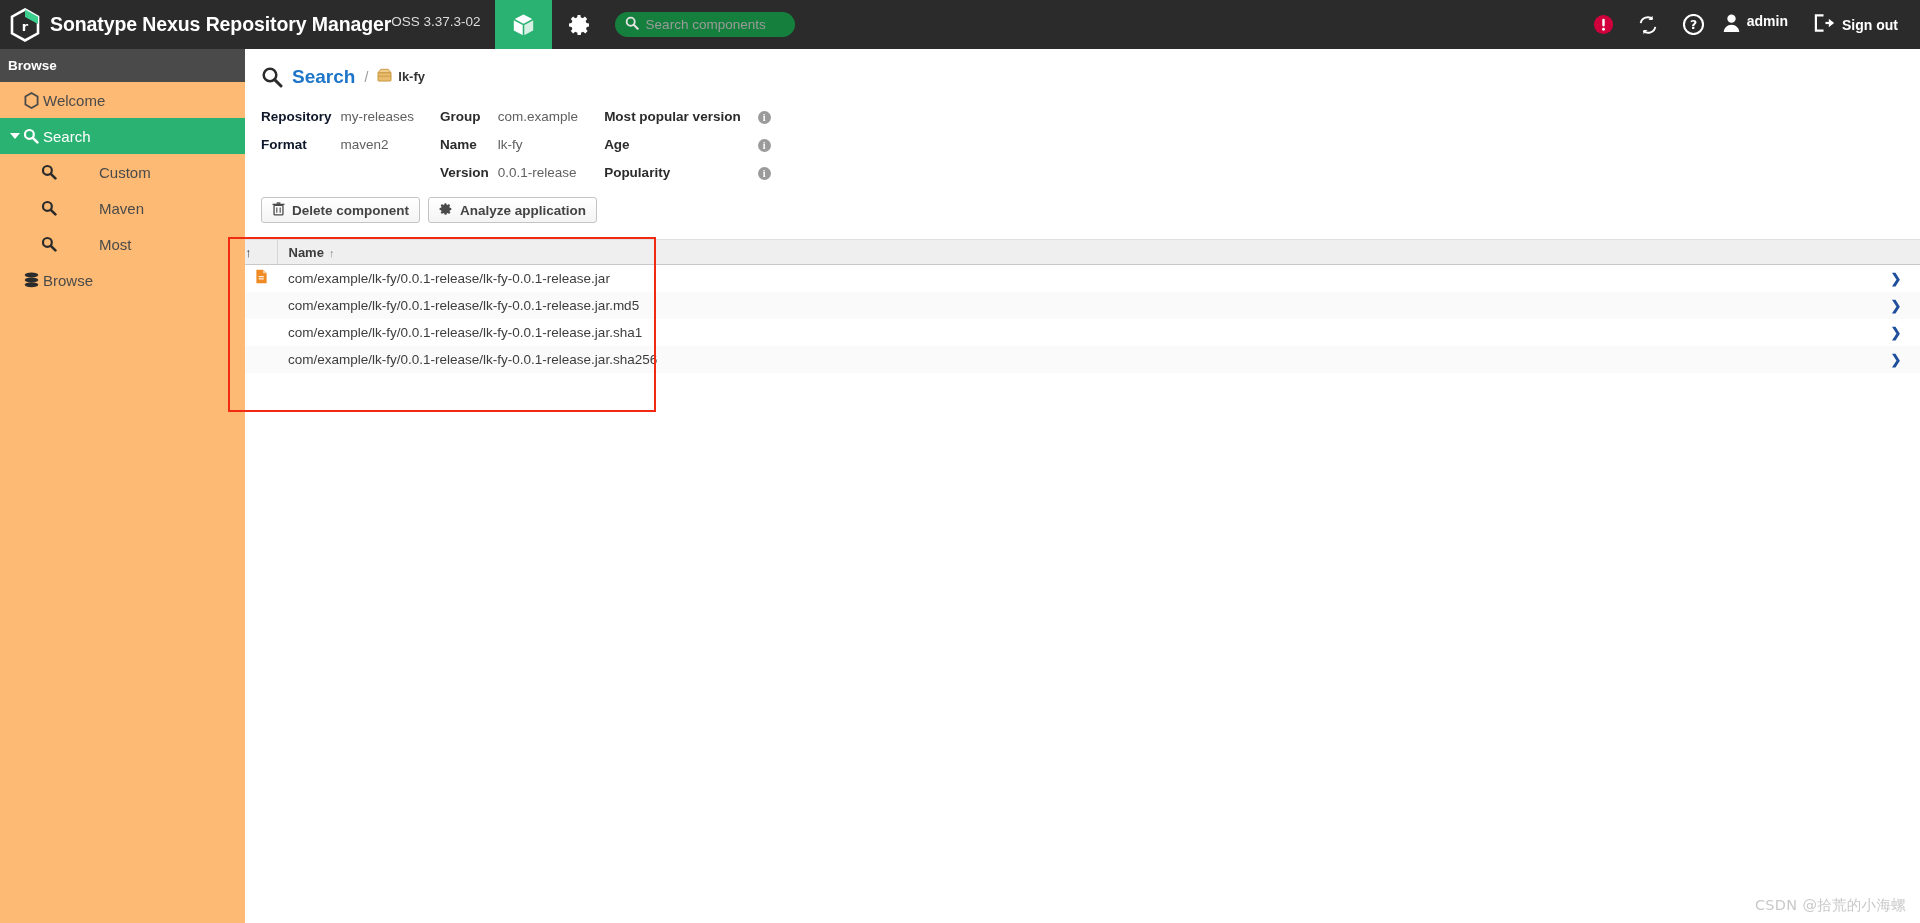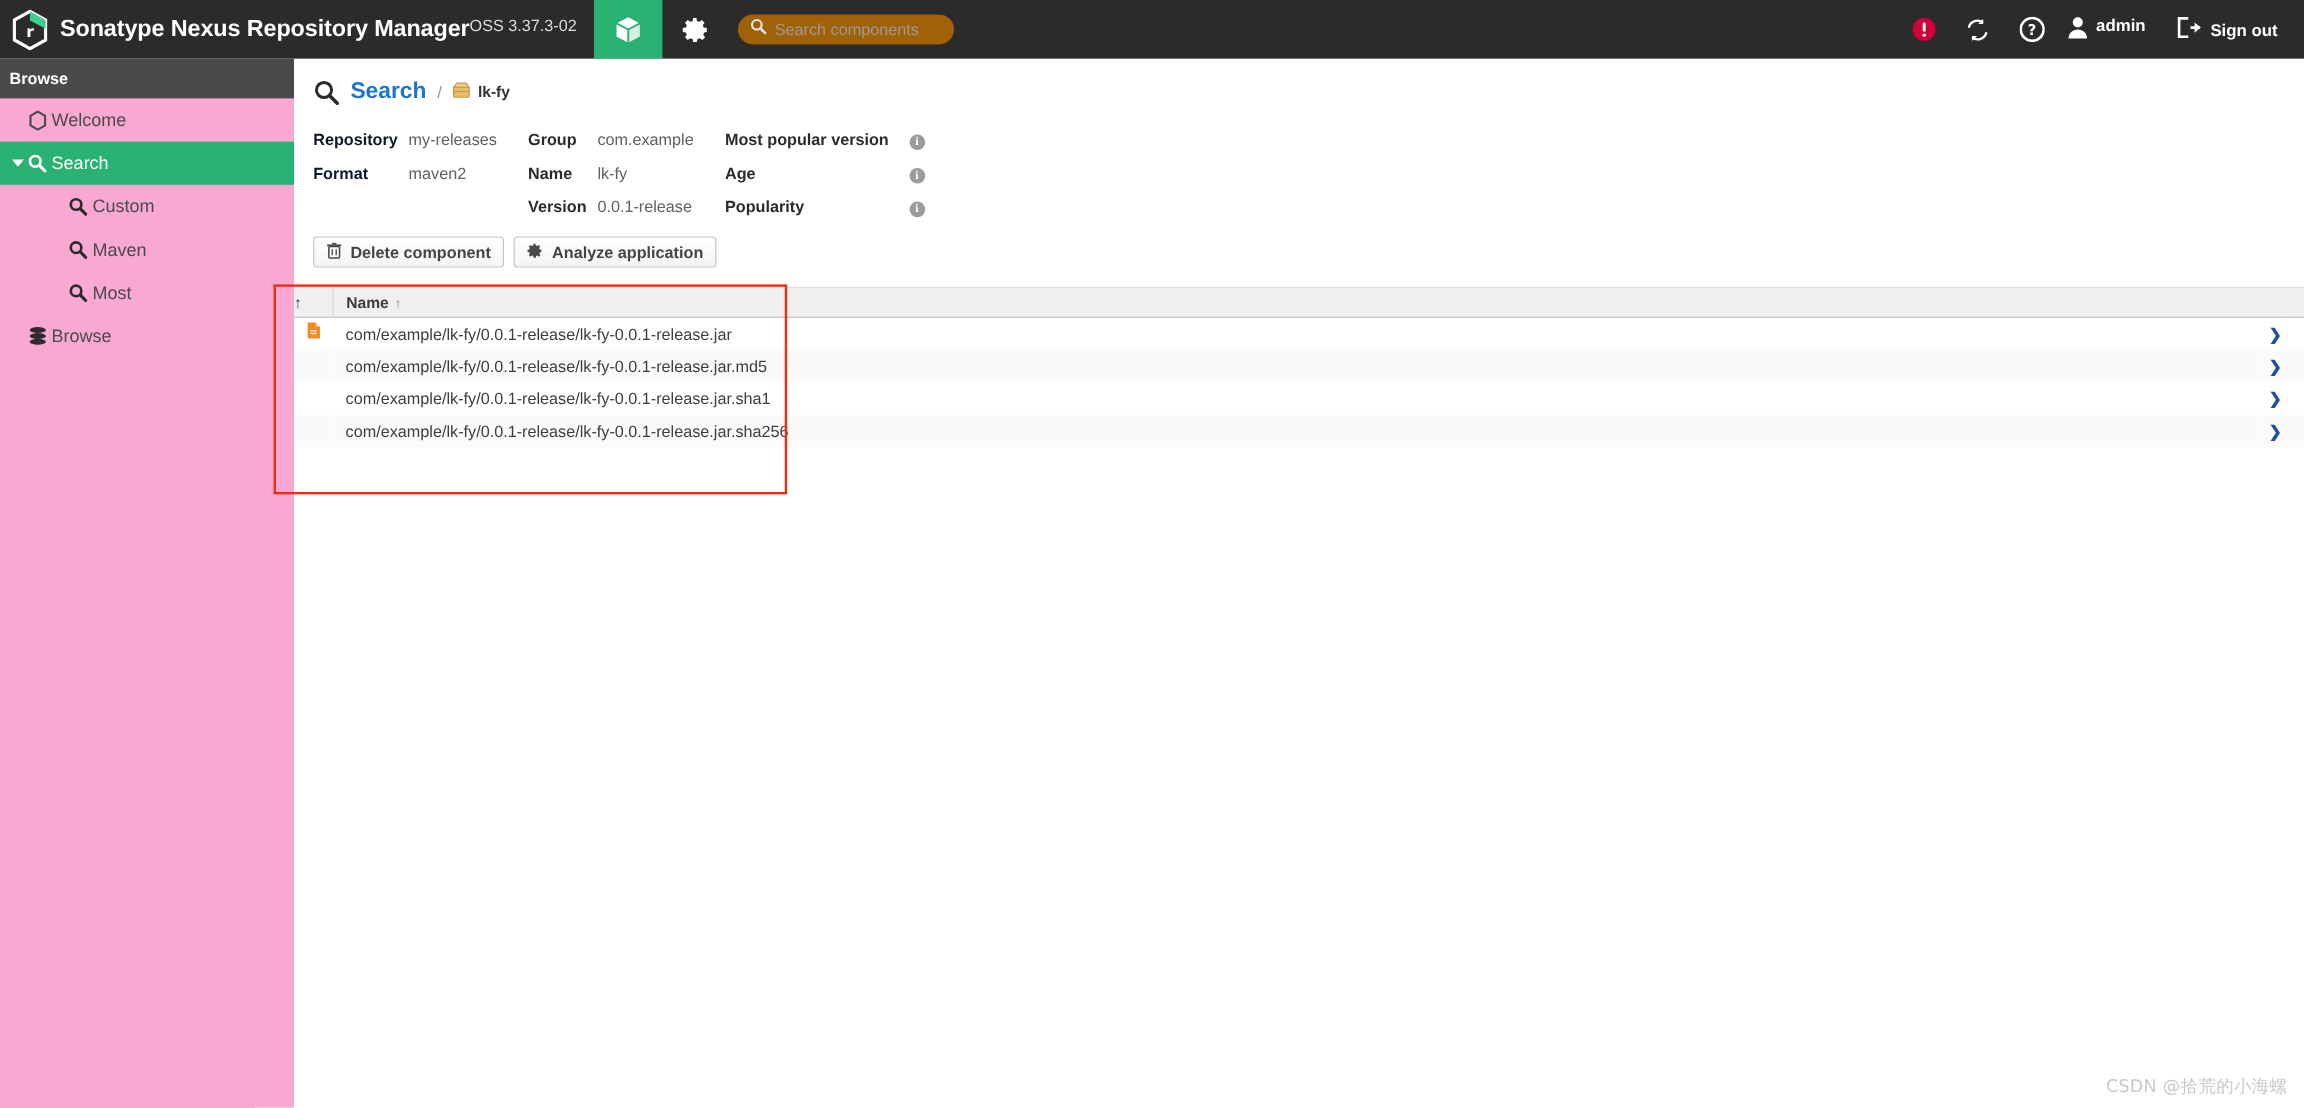--- a/index.html
+++ b/index.html
@@ -44,21 +44,21 @@
     border-left: 9px solid transparent; border-right: 9px solid transparent;
     border-top: 9px solid #2ab272;
   }
   .nav-tab svg { display: block; }
 
   .search-wrap {
     display: flex; align-items: center; margin-left: 6px;
   }
   .search-box {
     width: 180px; height: 25px;
-    background: #a16207; border: none; border-radius: 13px;
+    background: #15803d; border: none; border-radius: 13px;
     display: flex; align-items: center; padding: 0 10px; gap: 7px;
   }
   .search-box svg { flex: 0 0 auto; }
   .search-box input {
     background: transparent; border: none; outline: none;
     color: #d6d6d6; font-size: 13.5px;
     font-family: "Liberation Sans", sans-serif;
     width: 100%;
   }
   .search-box input::placeholder { color: #9a9a9a; }
@@ -80,42 +80,42 @@
   .tb-signout {
     display: flex; align-items: center; gap: 7px;
     padding: 0 6px 0 14px; cursor: pointer;
   }
   .tb-signout span { color: #ffffff; font-size: 14px; font-weight: bold; }
 
   
   .sidebar {
     position: absolute; top: 49px; left: 0;
     width: 245px; height: 874px;
-    background: #f9a8d4;
+    background: #fdba74;
   }
   .sidebar-header {
     height: 33px; background: #4a4a4a;
     display: flex; align-items: center;
     padding-left: 8px;
   }
   .sidebar-header span {
     color: #ffffff; font-size: 13.5px; font-weight: bold;
   }
   .side-item {
     height: 36px; display: flex; align-items: center;
     cursor: pointer; color: #4a4a4a; font-size: 15px;
     position: relative;
   }
   .side-item .si-icon {
     width: 22px; display: flex; align-items: center; justify-content: center;
     flex: 0 0 auto;
   }
   .side-item .si-label { margin-left: 1px; }
   .side-item.lvl1 { padding-left: 20px; }
-  .side-item.lvl2 { padding-left: 54px; }
+  .side-item.lvl2 { padding-left: 38px; gap: 38px; }
   .side-item.active {
     background: #2ab272; color: #ffffff; font-weight: normal;
   }
   .side-caret {
     position: absolute; left: 10px; top: 50%; margin-top: -3px;
     width: 0; height: 0;
     border-left: 5px solid transparent; border-right: 5px solid transparent;
     border-top: 6px solid #ffffff;
   }
 

